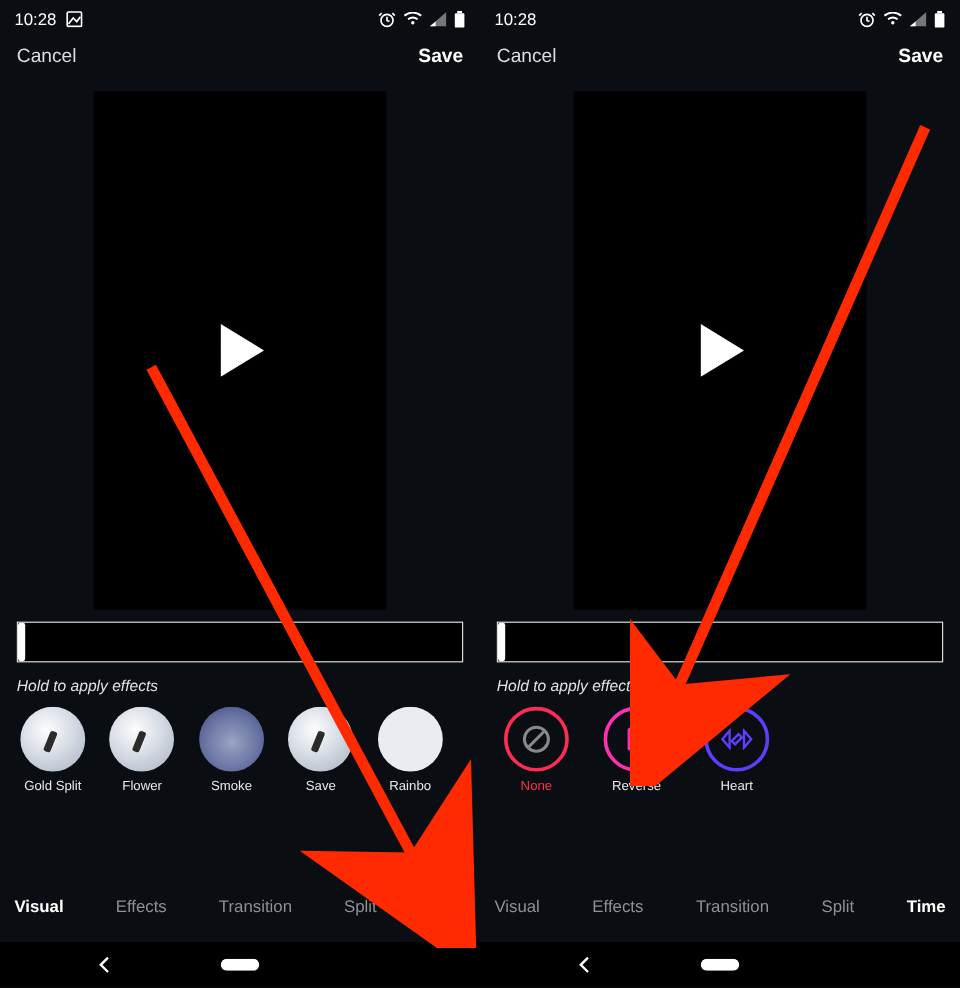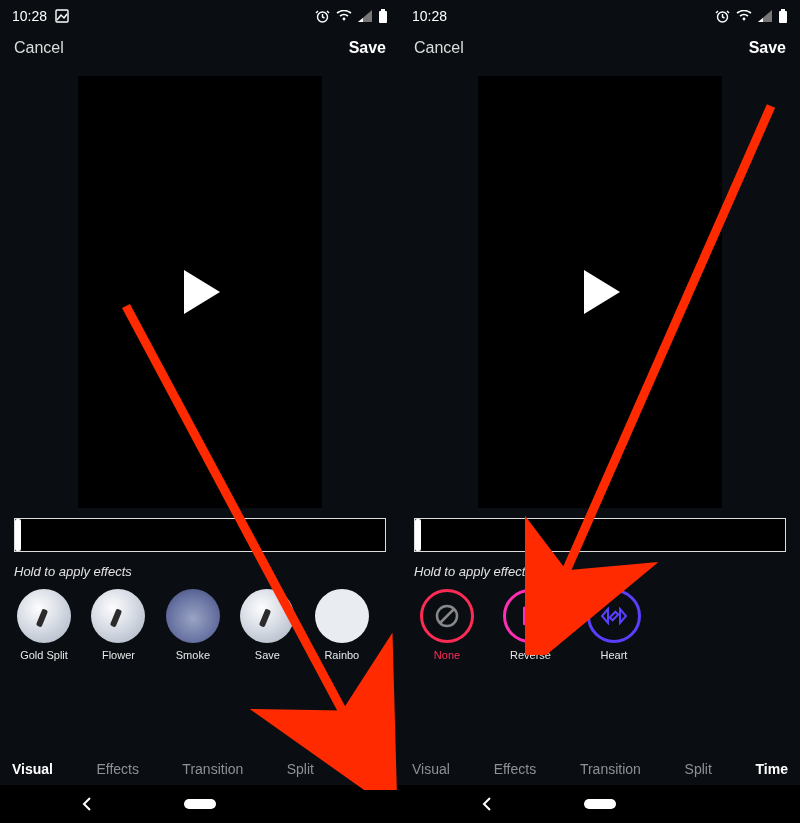--- a/index.html
+++ b/index.html
@@ -34,21 +34,21 @@
   .thumb-ski { background: radial-gradient(circle at 40% 35%, #fdfdfd 0%, #d6dbe4 46%, #a7b1c0 100%); }
   .thumb-ski::after { content:""; position:absolute; left:22px; top:20px; width:6px; height:18px; background:#2b2b2b; transform: rotate(22deg); border-radius:2px; }
   .thumb-smoke { background: radial-gradient(circle at 50% 55%, #9aa4c4 0%, #6570a0 60%, #3b4273 100%); }
   .thumb-neon { background: linear-gradient(135deg,#6a8cff 0%, #b96bff 40%, #ff6bd6 70%, #ffc06b 100%); }
   .thumb-neon::after { content:""; position:absolute; left:26px; top:14px; width:4px; height:24px; background:#111; transform: rotate(20deg); border-radius:2px; }
   .thumb-rainbo { background: #e9edf2; }
 
   
   .ring { width:54px; height:54px; border-radius:50%; border-width:3px; border-style:solid; margin:0 auto 6px auto; display:flex; align-items:center; justify-content:center; }
 
-  .tabs { position: absolute; bottom: 38px; left: 0; width: 100%; display: flex; justify-content: space-between; padding: 8px 12px; }
+  .tabs { position: absolute; bottom: 52px; left: 0; width: 100%; display: flex; justify-content: space-between; padding: 8px 12px; }
   .tab { color: #8f9094; font-size: 14px; }
   .tab.active { color: #fff; font-weight: 600; }
 
   .nav-bar { position: absolute; bottom: 0; left: 0; width: 100%; height: 38px; background: #000; display: flex; align-items: center; justify-content: center; gap: 90px; }
   .nav-bar svg { display: block; }
 
   
   .arrow-svg { position: absolute; pointer-events: none; }
 </style>
 </head>

